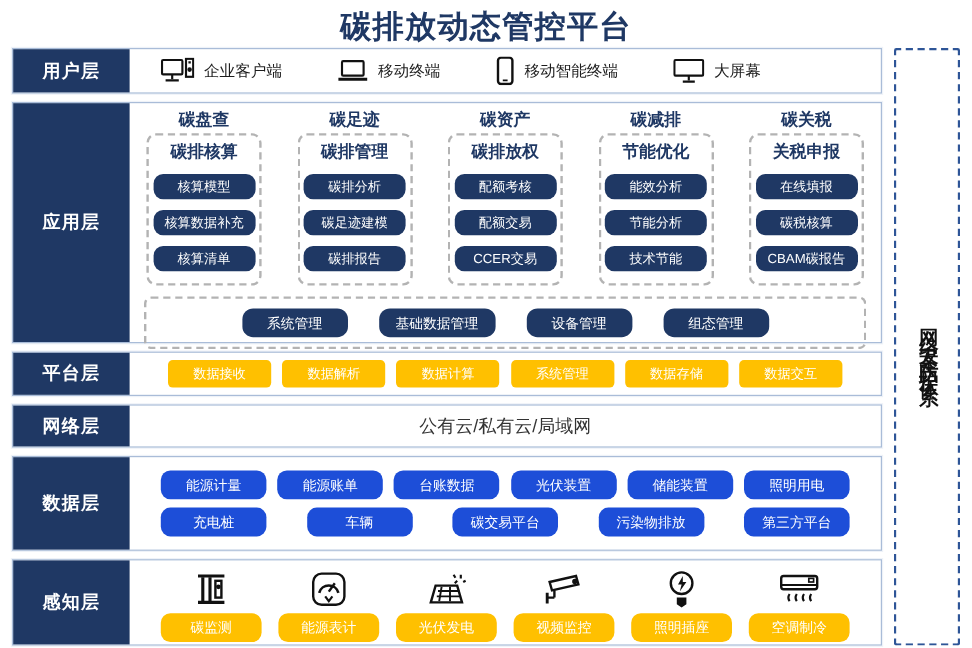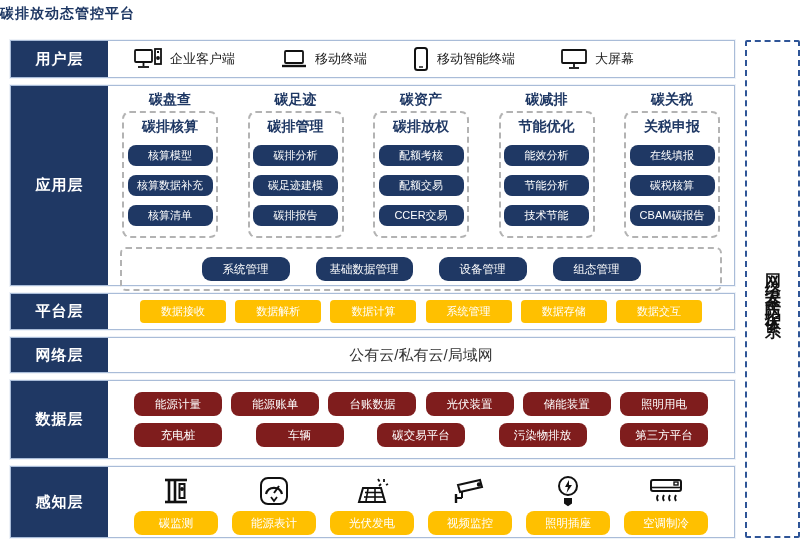--- a/index.html
+++ b/index.html
@@ -1,18 +1,18 @@
 <!DOCTYPE html>
 <html><head>
 <meta charset="utf-8">
 <style>
   * { margin:0; padding:0; box-sizing:border-box; }
   body { background:#fff; font-family:"Liberation Sans","DejaVu Sans",sans-serif; }
   .page { position:relative; width:810px; height:540px; background:#fff; overflow:hidden; }
-  .title { padding-top:5px; font-size:14px; font-weight:bold; color:#1f3864; letter-spacing:1px; }
+  .title { padding-top:5px; text-align:center; font-size:26px; font-weight:bold; color:#1f3864; letter-spacing:1px; }
 
   .main { position:absolute; left:10px; top:40px; display:flex; gap:10px; align-items:stretch; }
   .stack { width:725px; display:flex; flex-direction:column; gap:7px; }
 
   .band { display:flex; border:1px solid #a9bcd8; background:#fff; box-shadow:0 0 0 1px #eef2f8; }
   .band-label { width:97px; flex-shrink:0; background:#1f3864; color:#fff; font-weight:bold;
                 font-size:15px; letter-spacing:1px; display:flex; align-items:center; justify-content:center; }
   .band-content { flex:1; position:relative; }
 
   
@@ -45,21 +45,21 @@
 
   
   .band-network { height:36px; }
   .network-text { height:100%; display:flex; align-items:center; justify-content:center;
                   font-size:15px; color:#333; }
 
   
   .band-data { height:79px; }
   .data-rows { height:100%; display:flex; flex-direction:column; justify-content:center; gap:7px; padding:0 26px; }
   .data-row { display:flex; justify-content:space-between; }
-  .dpill { background:#7f1d1d; color:#fff; font-size:11.5px; border-radius:8px;
+  .dpill { background:#1d4ed8; color:#fff; font-size:11.5px; border-radius:8px;
            width:88px; height:24px; display:flex; align-items:center; justify-content:center; }
 
   
   .band-perception { height:72px; }
   .perc-items { height:100%; display:flex; justify-content:space-between; align-items:center; padding:2px 26px 0 26px; }
   .perc-item { display:flex; flex-direction:column; align-items:center; gap:4px; }
   .perc-item .ybtn { width:84px; height:24px; border-radius:8px; font-size:11.5px; }
   .perc-icon { height:36px; display:flex; align-items:flex-end; justify-content:center; }
 
   

